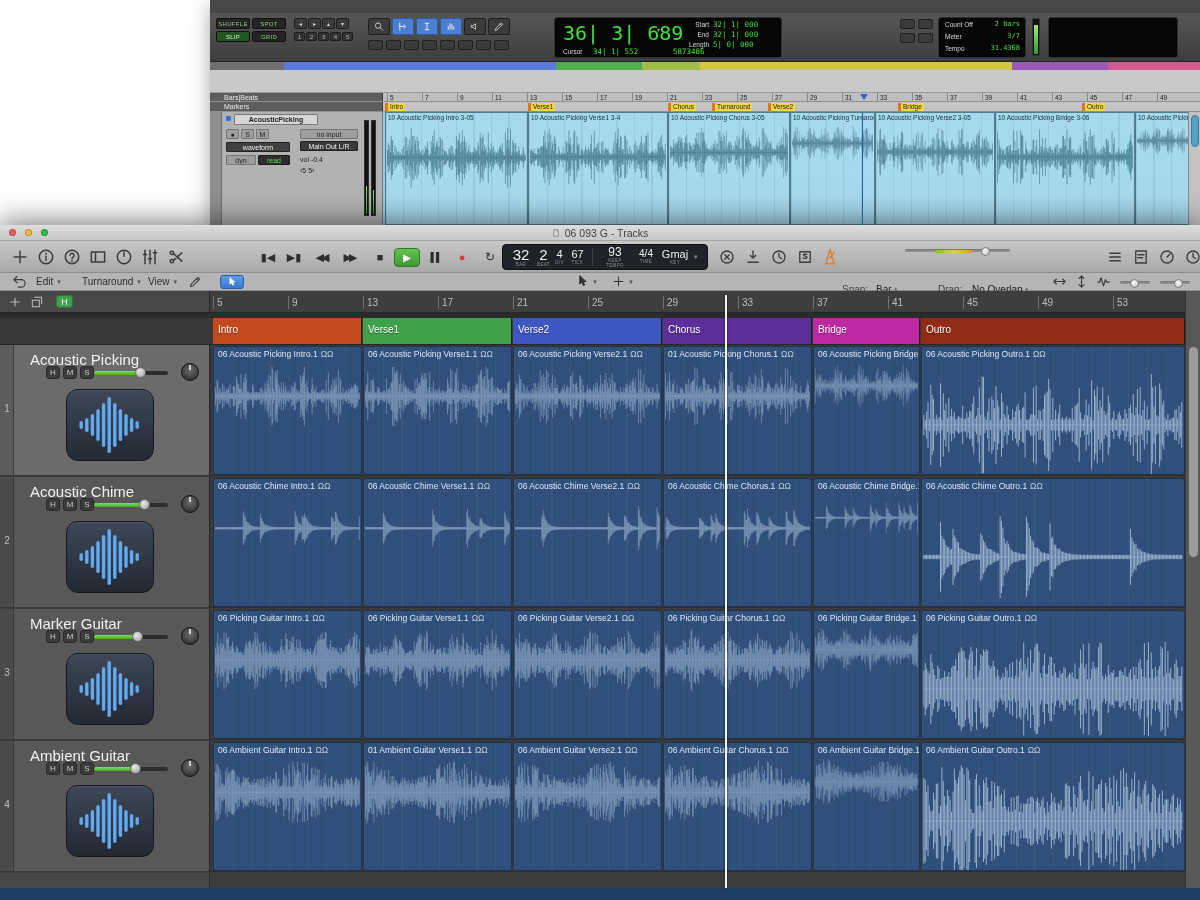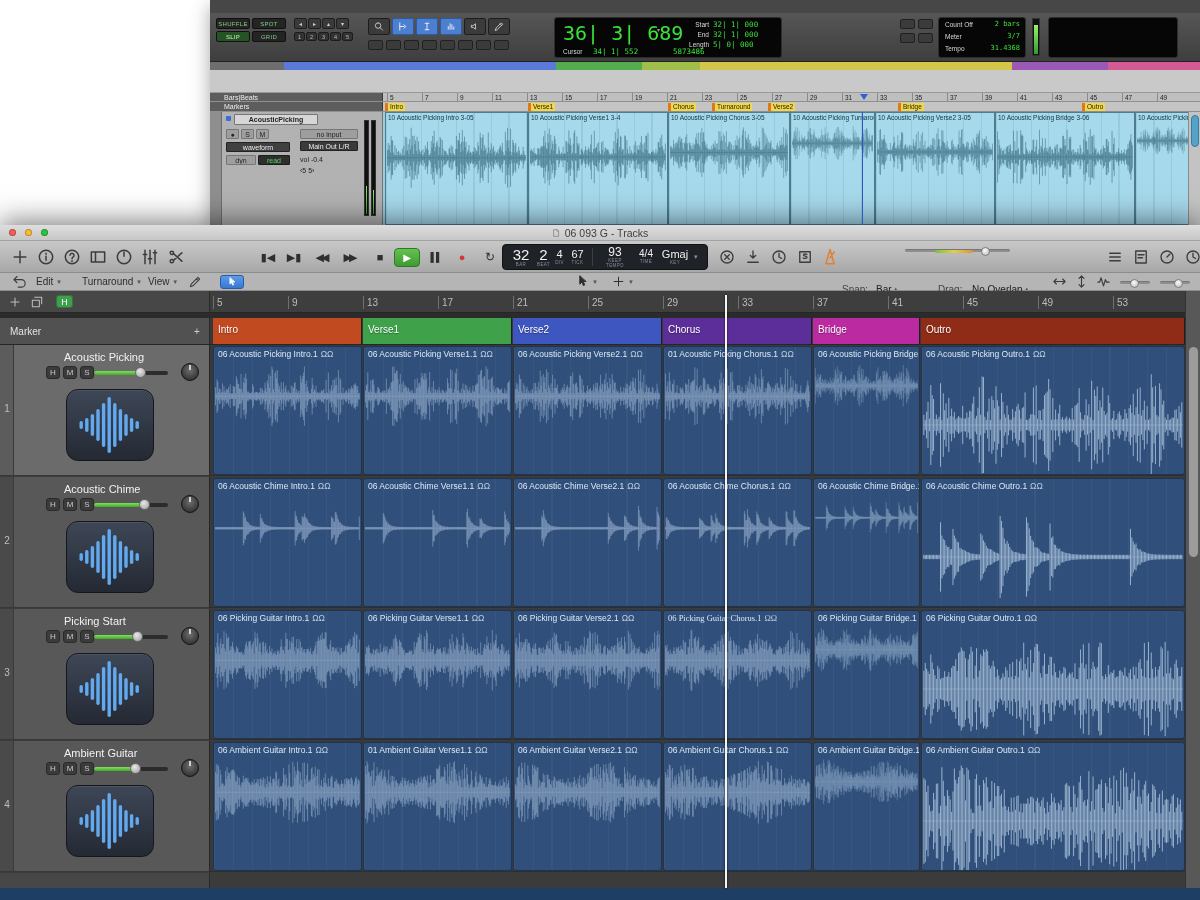--- a/index.html
+++ b/index.html
@@ -72,21 +72,21 @@
 .lg-gap{position:absolute;left:0;top:88px;width:100%;height:5px;background:#2b2b2b}
 .lg-marker{position:absolute;left:0;top:93px;width:100%;height:27px;background:#383838;border-bottom:1px solid #262626}
 .lg-marker-left{position:absolute;left:0;top:0;width:210px;height:100%;background:#515151;border-right:1px solid #2a2a2a;color:#e3e3e3;font-size:10px;line-height:27px}
 .sec{position:absolute;top:0;height:27px;border-right:1px solid #1f1f1f;overflow:hidden}
 .sec span{display:block;font-size:10px;color:#fff;padding:6px 0 0 5px;white-space:nowrap;text-shadow:0 1px 1px rgba(0,0,0,.4)}
 .th{position:absolute;left:0;width:210px;height:131px;background:#585858;border-bottom:1px solid #383838;border-right:1px solid #262626}
 .th.sel{background:#6b6b6b}
 .th .numstrip{position:absolute;left:0;top:0;width:14px;height:100%;background:#4a4a4a;border-right:1px solid #3a3a3a}
 .th.sel .numstrip{background:#5c5c5c}
 .th .tnum{position:absolute;left:0;top:58px;width:14px;text-align:center;font-size:10px;color:#bdbdbd}
-.th .tname{position:absolute;left:64px;top:6px;font-size:11px;color:#f1f1f1;white-space:nowrap}
+.th .tname{position:absolute;left:30px;top:6px;font-size:15px;color:#f1f1f1;white-space:nowrap}
 .hms{position:absolute;top:21px;width:14px;height:13px;background:#3b3b3b;border:1px solid #2a2a2a;border-radius:3px;color:#c9c9c9;font-size:8px;text-align:center;line-height:11px}
 .tsl{position:absolute;left:94px;top:26px;width:74px;height:4px;background:#2c2c2c;border-radius:2px}
 .tsl b{position:absolute;left:0;top:0;height:100%;background:linear-gradient(#7ee05e,#44a928);border-radius:2px}
 .tsl i{position:absolute;top:-4px;width:11px;height:11px;background:radial-gradient(circle at 40% 35%,#e8e8e8,#9a9a9a);border:1px solid #6a6a6a;border-radius:50%}
 .knob{position:absolute;left:181px;top:18px;width:18px;height:18px;border-radius:50%;background:radial-gradient(circle at 50% 38%,#6e6e6e,#232323);border:1px solid #141414}
 .knob:after{content:"";position:absolute;left:50%;top:1px;width:2px;height:5px;background:#d0d0d0;transform:translateX(-50%)}
 .tile{position:absolute;left:66px;top:44px;width:88px;height:72px;border-radius:12px;background:linear-gradient(#3e4757,#242933);border:1px solid #14171c;box-shadow:inset 0 1px 0 rgba(255,255,255,.08)}
 .tile svg{width:100%;height:100%}
 .lane{position:absolute;left:210px;width:975px;height:131px;background:#393939;border-bottom:1px solid #2e2e2e;overflow:hidden}
 .rg{position:absolute;top:1px;height:129px;background-color:#30507b;border:1px solid #1d3453;border-radius:3px;overflow:hidden;background-image:repeating-linear-gradient(90deg,rgba(255,255,255,.035) 0 1px,transparent 1px 18.75px)}
@@ -546,24 +546,20 @@
           <span class="lg-rn" style="left: 678px;">41</span>
           <span class="lg-rn" style="left: 753px;">45</span>
           <span class="lg-rn" style="left: 828px;">49</span>
           <span class="lg-rn" style="left: 903px;">53</span>
         </div>
     </div>
 
     <div class="lg-gap"></div>
 
     <div class="lg-marker">
-      <div class="lg-marker-left">
-        <span class="a" style="left:10px">Marker</span>
-        <span class="a" style="left:194px;color:#cfcfcf">+</span>
-      </div>
       <div class="a" id="lgSEC" style="left:210px;top:0;width:975px;height:100%;overflow:hidden">
           <div class="sec" style="left: 3px; width: 149px; background: rgb(193, 74, 33);">
             <span>Intro</span>
           </div>
           <div class="sec" style="left: 153px; width: 149px; background: rgb(63, 162, 75);">
             <span>Verse1</span>
           </div>
           <div class="sec" style="left: 303px; width: 149px; background: rgb(61, 86, 192);">
             <span>Verse2</span>
           </div>
@@ -754,21 +750,21 @@
             </div>
             <svg class="wave" style="inset: 13px 1px 3px;" viewBox="0 0 300 150">
               <path d="M0 75H300" stroke="#a7bfda" stroke-width="0.7" opacity="0.75" fill="none"></path>
               <path d="M1.0 72.5V77.5M2.6 72.5V77.5M4.2 72.5V77.5M5.8 72.5V77.5M7.4 72.5V77.5M9.0 72.5V77.5M10.6 72.5V77.5M12.2 72.5V77.5M13.8 72.5V77.5M15.4 72.5V77.5M17.0 72.5V77.5M18.6 72.5V77.5M20.2 35.0V115.0M21.8 50.3V99.7M23.4 54.1V95.9M25.0 55.7V94.3M26.6 61.1V88.9M28.2 63.5V86.5M29.8 63.2V86.8M31.4 66.3V83.7M33.0 65.8V84.2M34.6 42.6V107.4M36.2 50.2V99.8M37.8 53.6V96.4M39.4 57.3V92.7M41.0 58.1V91.9M42.6 64.5V85.5M44.2 65.4V84.6M45.8 66.5V83.5M47.4 66.9V83.1M49.0 67.7V82.3M50.6 69.1V80.9M52.2 69.3V80.7M53.8 70.3V79.7M55.4 70.8V79.2M57.0 71.3V78.7M58.6 71.1V78.9M60.2 71.8V78.2M61.8 71.9V78.1M63.4 71.8V78.2M65.0 72.0V78.0M66.6 47.8V102.2M68.2 50.1V99.9M69.8 55.8V94.2M71.4 58.1V91.9M73.0 62.1V87.9M74.6 64.7V85.3M76.2 65.8V84.2M77.8 65.9V84.1M79.4 66.5V83.5M81.0 68.5V81.5M82.6 68.9V81.1M84.2 70.0V80.0M85.8 70.4V79.6M87.4 71.2V78.8M89.0 27.6V122.4M90.6 33.3V116.7M92.2 41.3V108.7M93.8 53.7V96.3M95.4 59.5V90.5M97.0 56.4V93.6M98.6 59.6V90.4M100.2 63.5V86.5M101.8 66.5V83.5M103.4 68.0V82.0M105.0 69.2V80.8M106.6 69.4V80.6M108.2 69.5V80.5M109.8 69.9V80.1M111.4 70.8V79.2M113.0 71.4V78.6M114.6 71.2V78.8M116.2 71.4V78.6M117.8 71.7V78.3M119.4 29.2V120.8M121.0 35.5V114.5M122.6 42.0V108.0M124.2 50.6V99.4M125.8 55.2V94.8M127.4 57.3V92.7M129.0 63.8V86.2M130.6 63.9V86.1M132.2 64.2V85.8M133.8 65.7V84.3M135.4 68.2V81.8M137.0 69.5V80.5M138.6 70.0V80.0M140.2 69.9V80.1M141.8 70.6V79.4M143.4 71.1V78.9M145.0 71.3V78.7M146.6 36.4V113.6M148.2 53.0V97.0M149.8 51.4V98.6M151.4 60.5V89.5M153.0 61.2V88.8M154.6 64.4V85.6M156.2 66.0V84.0M157.8 65.1V84.9M159.4 68.3V81.7M161.0 68.8V81.2M162.6 68.9V81.1M164.2 70.2V79.8M165.8 70.3V79.7M167.4 70.6V79.4M169.0 71.0V79.0M170.6 71.4V78.6M172.2 71.7V78.3M173.8 71.9V78.1M175.4 71.9V78.1M177.0 72.0V78.0M178.6 72.1V77.9M180.2 72.2V77.8M181.8 72.3V77.7M183.4 72.4V77.6M185.0 72.3V77.7M186.6 72.4V77.6M188.2 72.4V77.6M189.8 72.4V77.6M191.4 72.5V77.5M193.0 72.5V77.5M194.6 72.5V77.5M196.2 72.5V77.5M197.8 72.5V77.5M199.4 72.5V77.5M201.0 72.5V77.5M202.6 72.5V77.5M204.2 72.5V77.5M205.8 72.5V77.5M207.4 72.5V77.5M209.0 72.5V77.5M210.6 72.5V77.5M212.2 72.5V77.5M213.8 72.5V77.5M215.4 72.5V77.5M217.0 72.5V77.5M218.6 72.5V77.5M220.2 72.5V77.5M221.8 72.5V77.5M223.4 72.5V77.5M225.0 72.5V77.5M226.6 72.5V77.5M228.2 72.5V77.5M229.8 72.5V77.5M231.4 72.5V77.5M233.0 72.5V77.5M234.6 72.5V77.5M236.2 72.5V77.5M237.8 72.5V77.5M239.4 42.5V107.5M241.0 52.5V97.5M242.6 57.1V92.9M244.2 60.7V89.3M245.8 59.4V90.6M247.4 65.0V85.0M249.0 66.5V83.5M250.6 65.9V84.1M252.2 68.5V81.5M253.8 68.7V81.3M255.4 69.3V80.7M257.0 69.7V80.3M258.6 70.8V79.2M260.2 70.9V79.1M261.8 71.2V78.8M263.4 71.6V78.4M265.0 71.8V78.2M266.6 71.8V78.2M268.2 72.1V77.9M269.8 72.2V77.8M271.4 72.1V77.9M273.0 72.2V77.8M274.6 72.3V77.7M276.2 72.4V77.6M277.8 72.3V77.7M279.4 72.4V77.6M281.0 72.4V77.6M282.6 72.5V77.5M284.2 72.4V77.6M285.8 72.5V77.5M287.4 72.5V77.5M289.0 72.5V77.5M290.6 72.5V77.5M292.2 72.5V77.5M293.8 72.5V77.5M295.4 72.5V77.5M297.0 72.5V77.5M298.6 72.5V77.5" stroke="#a7bfda" stroke-width="1" fill="none"></path>
             </svg>
           </div>
         </div>
         <div class="th" style="top: 384px;">
           <div class="numstrip"></div>
           <span class="tnum">3</span>
-          <span class="tname">Picking Start</span>
+          <span class="tname">Marker Guitar</span>
           <span class="hms" style="left: 46px;">H</span>
           <span class="hms" style="left: 63px;">M</span>
           <span class="hms" style="left: 80px;">S</span>
           <div class="tsl">
             <b style="width: 42.92px;"></b>
             <i style="left: 37.92px;"></i>
           </div>
           <div class="knob"></div>
           <div class="tile">
             <svg viewBox="0 0 86 70">
@@ -810,21 +806,21 @@
           <div class="rg" style="left: 303px; width: 149px;">
             <div class="rl">
               <span>06 Picking Guitar Verse2.1</span>
               <span style="opacity: 0.8;">ΩΩ</span>
             </div>
             <svg class="wave" style="inset: 13px 1px 3px;" viewBox="0 0 300 150">
               <path d="M0 75H300" stroke="#a7bfda" stroke-width="0.7" opacity="0.75" fill="none"></path>
               <path d="M1.0 39.0V111.0M2.6 29.1V120.9M4.2 43.9V106.1M5.8 56.2V93.8M7.4 48.7V101.3M9.0 18.7V131.3M10.6 37.9V112.1M12.2 55.5V94.5M13.8 37.1V112.9M15.4 49.1V100.9M17.0 37.9V112.1M18.6 42.8V107.2M20.2 36.7V113.3M21.8 30.5V119.5M23.4 56.5V93.5M25.0 31.3V118.7M26.6 42.9V107.1M28.2 38.8V111.2M29.8 38.9V111.1M31.4 48.0V102.0M33.0 58.4V91.6M34.6 63.4V86.6M36.2 49.0V101.0M37.8 51.4V98.6M39.4 42.1V107.9M41.0 51.7V98.3M42.6 39.8V110.2M44.2 52.3V97.7M45.8 63.3V86.7M47.4 64.1V85.9M49.0 48.9V101.1M50.6 48.5V101.5M52.2 51.0V99.0M53.8 59.7V90.3M55.4 50.2V99.8M57.0 59.7V90.3M58.6 48.0V102.0M60.2 61.1V88.9M61.8 52.7V97.3M63.4 52.8V97.2M65.0 42.2V107.8M66.6 45.7V104.3M68.2 35.2V114.8M69.8 50.8V99.2M71.4 50.7V99.3M73.0 32.2V117.8M74.6 52.6V97.4M76.2 56.3V93.7M77.8 28.0V122.0M79.4 62.3V87.7M81.0 17.8V132.2M82.6 43.1V106.9M84.2 23.3V126.7M85.8 20.5V129.5M87.4 37.2V112.8M89.0 40.4V109.6M90.6 48.5V101.5M92.2 53.9V96.1M93.8 41.5V108.5M95.4 55.2V94.8M97.0 56.2V93.8M98.6 61.4V88.6M100.2 54.4V95.6M101.8 61.7V88.3M103.4 55.4V94.6M105.0 35.6V114.4M106.6 60.7V89.3M108.2 52.4V97.6M109.8 35.9V114.1M111.4 45.5V104.5M113.0 55.8V94.2M114.6 45.9V104.1M116.2 59.8V90.2M117.8 55.4V94.6M119.4 64.1V85.9M121.0 56.7V93.3M122.6 62.8V87.2M124.2 49.0V101.0M125.8 63.5V86.5M127.4 49.4V100.6M129.0 55.6V94.4M130.6 51.8V98.2M132.2 63.1V86.9M133.8 53.6V96.4M135.4 44.9V105.1M137.0 61.9V88.1M138.6 43.0V107.0M140.2 63.2V86.8M141.8 48.2V101.8M143.4 26.3V123.7M145.0 63.3V86.7M146.6 52.7V97.3M148.2 43.9V106.1M149.8 30.8V119.2M151.4 28.1V121.9M153.0 57.5V92.5M154.6 14.9V135.1M156.2 18.5V131.5M157.8 59.4V90.6M159.4 54.4V95.6M161.0 19.3V130.7M162.6 62.9V87.1M164.2 53.0V97.0M165.8 16.8V133.2M167.4 41.2V108.8M169.0 44.6V105.4M170.6 22.6V127.4M172.2 51.0V99.0M173.8 39.8V110.2M175.4 59.4V90.6M177.0 42.3V107.7M178.6 63.1V86.9M180.2 59.4V90.6M181.8 61.7V88.3M183.4 48.4V101.6M185.0 45.4V104.6M186.6 45.3V104.7M188.2 63.3V86.7M189.8 63.2V86.8M191.4 49.8V100.2M193.0 54.3V95.7M194.6 55.2V94.8M196.2 52.3V97.7M197.8 55.6V94.4M199.4 45.9V104.1M201.0 61.5V88.5M202.6 46.1V103.9M204.2 49.4V100.6M205.8 44.3V105.7M207.4 57.2V92.8M209.0 43.6V106.4M210.6 59.4V90.6M212.2 28.4V121.6M213.8 39.1V110.9M215.4 48.6V101.4M217.0 35.3V114.7M218.6 47.5V102.5M220.2 27.4V122.6M221.8 43.5V106.5M223.4 52.4V97.6M225.0 51.6V98.4M226.6 26.1V123.9M228.2 37.7V112.3M229.8 62.0V88.0M231.4 60.6V89.4M233.0 62.6V87.4M234.6 14.5V135.5M236.2 60.9V89.1M237.8 20.2V129.8M239.4 58.4V91.6M241.0 30.7V119.3M242.6 53.8V96.2M244.2 37.2V112.8M245.8 50.6V99.4M247.4 43.3V106.7M249.0 61.4V88.6M250.6 49.0V101.0M252.2 59.4V90.6M253.8 51.2V98.8M255.4 51.7V98.3M257.0 46.8V103.2M258.6 62.7V87.3M260.2 57.1V92.9M261.8 58.7V91.3M263.4 60.0V90.0M265.0 60.9V89.1M266.6 60.0V90.0M268.2 62.6V87.4M269.8 61.1V88.9M271.4 53.9V96.1M273.0 50.1V99.9M274.6 62.5V87.5M276.2 55.9V94.1M277.8 58.3V91.7M279.4 46.0V104.0M281.0 52.8V97.2M282.6 52.0V98.0M284.2 38.1V111.9M285.8 52.1V97.9M287.4 49.5V100.5M289.0 17.6V132.4M290.6 57.1V92.9M292.2 51.3V98.7M293.8 23.1V126.9M295.4 14.2V135.8M297.0 48.3V101.7M298.6 20.5V129.5" stroke="#a7bfda" stroke-width="1" fill="none"></path>
             </svg>
           </div>
-          <div class="rg" style="left: 453px; width: 149px; font-family: Liberation Serif, serif;">
+          <div class="rg" style="left: 453px; width: 149px;">
             <div class="rl">
               <span>06 Picking Guitar Chorus.1</span>
               <span style="opacity: 0.8;">ΩΩ</span>
             </div>
             <svg class="wave" style="inset: 13px 1px 3px;" viewBox="0 0 300 150">
               <path d="M0 75H300" stroke="#a7bfda" stroke-width="0.7" opacity="0.75" fill="none"></path>
               <path d="M1.0 44.7V105.3M2.6 50.0V100.0M4.2 42.9V107.1M5.8 57.8V92.2M7.4 55.7V94.3M9.0 63.8V86.2M10.6 52.7V97.3M12.2 59.1V90.9M13.8 62.1V87.9M15.4 62.4V87.6M17.0 55.3V94.7M18.6 48.3V101.7M20.2 56.2V93.8M21.8 62.4V87.6M23.4 48.1V101.9M25.0 51.7V98.3M26.6 49.1V100.9M28.2 46.3V103.7M29.8 55.5V94.5M31.4 53.6V96.4M33.0 44.3V105.7M34.6 51.7V98.3M36.2 51.9V98.1M37.8 32.5V117.5M39.4 56.3V93.7M41.0 37.7V112.3M42.6 37.2V112.8M44.2 62.7V87.3M45.8 63.3V86.7M47.4 47.6V102.4M49.0 48.2V101.8M50.6 31.2V118.8M52.2 59.3V90.7M53.8 14.0V136.0M55.4 11.5V138.5M57.0 49.8V100.2M58.6 60.9V89.1M60.2 29.7V120.3M61.8 30.0V120.0M63.4 25.7V124.3M65.0 46.5V103.5M66.6 36.5V113.5M68.2 32.7V117.3M69.8 27.0V123.0M71.4 54.2V95.8M73.0 48.9V101.1M74.6 54.0V96.0M76.2 46.2V103.8M77.8 48.3V101.7M79.4 43.6V106.4M81.0 44.1V105.9M82.6 60.0V90.0M84.2 57.0V93.0M85.8 54.2V95.8M87.4 62.5V87.5M89.0 53.9V96.1M90.6 60.1V89.9M92.2 53.7V96.3M93.8 56.7V93.3M95.4 47.9V102.1M97.0 60.4V89.6M98.6 50.4V99.6M100.2 58.3V91.7M101.8 41.6V108.4M103.4 41.9V108.1M105.0 40.2V109.8M106.6 64.1V85.9M108.2 47.2V102.8M109.8 34.8V115.2M111.4 47.8V102.2M113.0 55.9V94.1M114.6 34.5V115.5M116.2 57.8V92.2M117.8 23.1V126.9M119.4 29.8V120.2M121.0 42.0V108.0M122.6 20.0V130.0M124.2 59.5V90.5M125.8 14.4V135.6M127.4 59.0V91.0M129.0 58.2V91.8M130.6 15.2V134.8M132.2 35.2V114.8M133.8 35.4V114.6M135.4 26.6V123.4M137.0 34.2V115.8M138.6 54.0V96.0M140.2 63.7V86.3M141.8 34.4V115.6M143.4 39.2V110.8M145.0 52.3V97.7M146.6 43.9V106.1M148.2 42.8V107.2M149.8 64.3V85.7M151.4 64.1V85.9M153.0 45.7V104.3M154.6 56.2V93.8M156.2 64.0V86.0M157.8 61.3V88.7M159.4 51.5V98.5M161.0 59.6V90.4M162.6 62.6V87.4M164.2 50.3V99.7M165.8 48.9V101.1M167.4 50.0V100.0M169.0 51.6V98.4M170.6 51.6V98.4M172.2 58.7V91.3M173.8 41.5V108.5M175.4 34.9V115.1M177.0 33.1V116.9M178.6 44.2V105.8M180.2 50.9V99.1M181.8 60.5V89.5M183.4 41.2V108.8M185.0 61.5V88.5M186.6 31.6V118.4M188.2 37.8V112.2M189.8 40.9V109.1M191.4 20.7V129.3M193.0 57.0V93.0M194.6 52.1V97.9M196.2 29.7V120.3M197.8 44.6V105.4M199.4 49.5V100.5M201.0 32.6V117.4M202.6 33.9V116.1M204.2 50.9V99.1M205.8 37.3V112.7M207.4 51.6V98.4M209.0 35.5V114.5M210.6 33.8V116.2M212.2 55.0V95.0M213.8 52.2V97.8M215.4 47.3V102.7M217.0 40.2V109.8M218.6 44.4V105.6M220.2 52.0V98.0M221.8 50.5V99.5M223.4 61.1V88.9M225.0 63.0V87.0M226.6 60.9V89.1M228.2 64.0V86.0M229.8 55.3V94.7M231.4 51.8V98.2M233.0 55.1V94.9M234.6 53.1V96.9M236.2 47.3V102.7M237.8 45.9V104.1M239.4 50.7V99.3M241.0 50.3V99.7M242.6 62.5V87.5M244.2 62.4V87.6M245.8 48.1V101.9M247.4 60.9V89.1M249.0 46.9V103.1M250.6 41.3V108.7M252.2 57.1V92.9M253.8 36.8V113.2M255.4 32.9V117.1M257.0 64.2V85.8M258.6 57.3V92.7M260.2 14.4V135.6M261.8 52.4V97.6M263.4 18.1V131.9M265.0 48.2V101.8M266.6 29.8V120.2M268.2 59.2V90.8M269.8 61.9V88.1M271.4 55.9V94.1M273.0 18.4V131.6M274.6 60.1V89.9M276.2 53.1V96.9M277.8 32.9V117.1M279.4 64.0V86.0M281.0 61.0V89.0M282.6 39.6V110.4M284.2 35.0V115.0M285.8 59.7V90.3M287.4 39.7V110.3M289.0 48.7V101.3M290.6 57.6V92.4M292.2 63.9V86.1M293.8 55.9V94.1M295.4 49.8V100.2M297.0 59.5V90.5M298.6 52.1V97.9" stroke="#a7bfda" stroke-width="1" fill="none"></path>
             </svg>
           </div>
           <div class="rg" style="left: 603px; width: 107px;">

